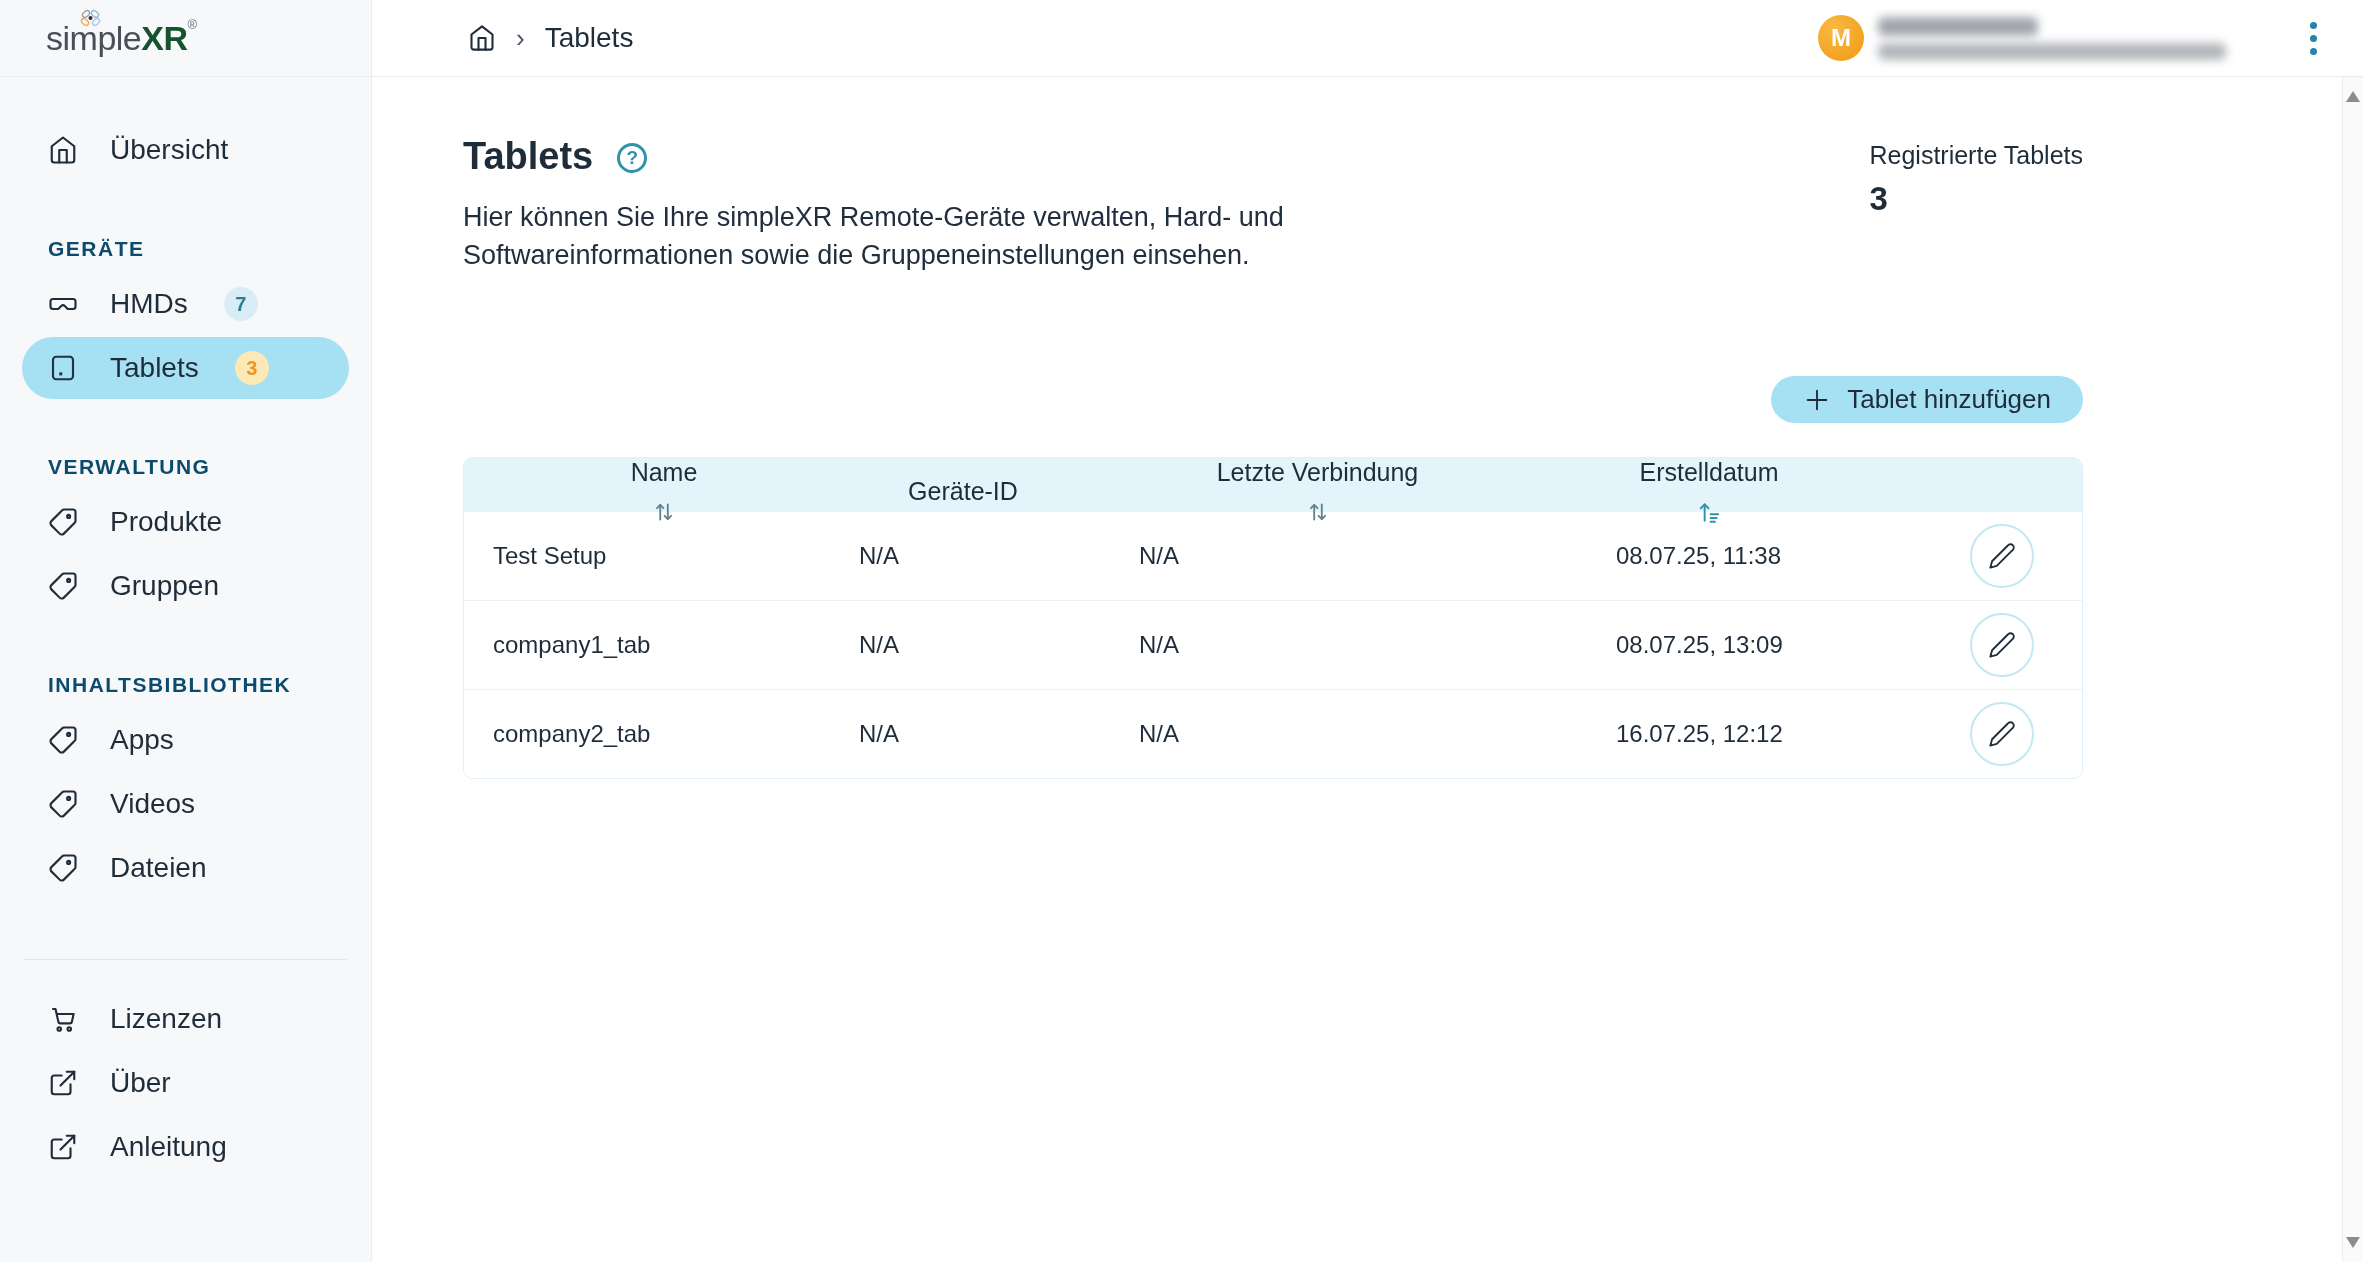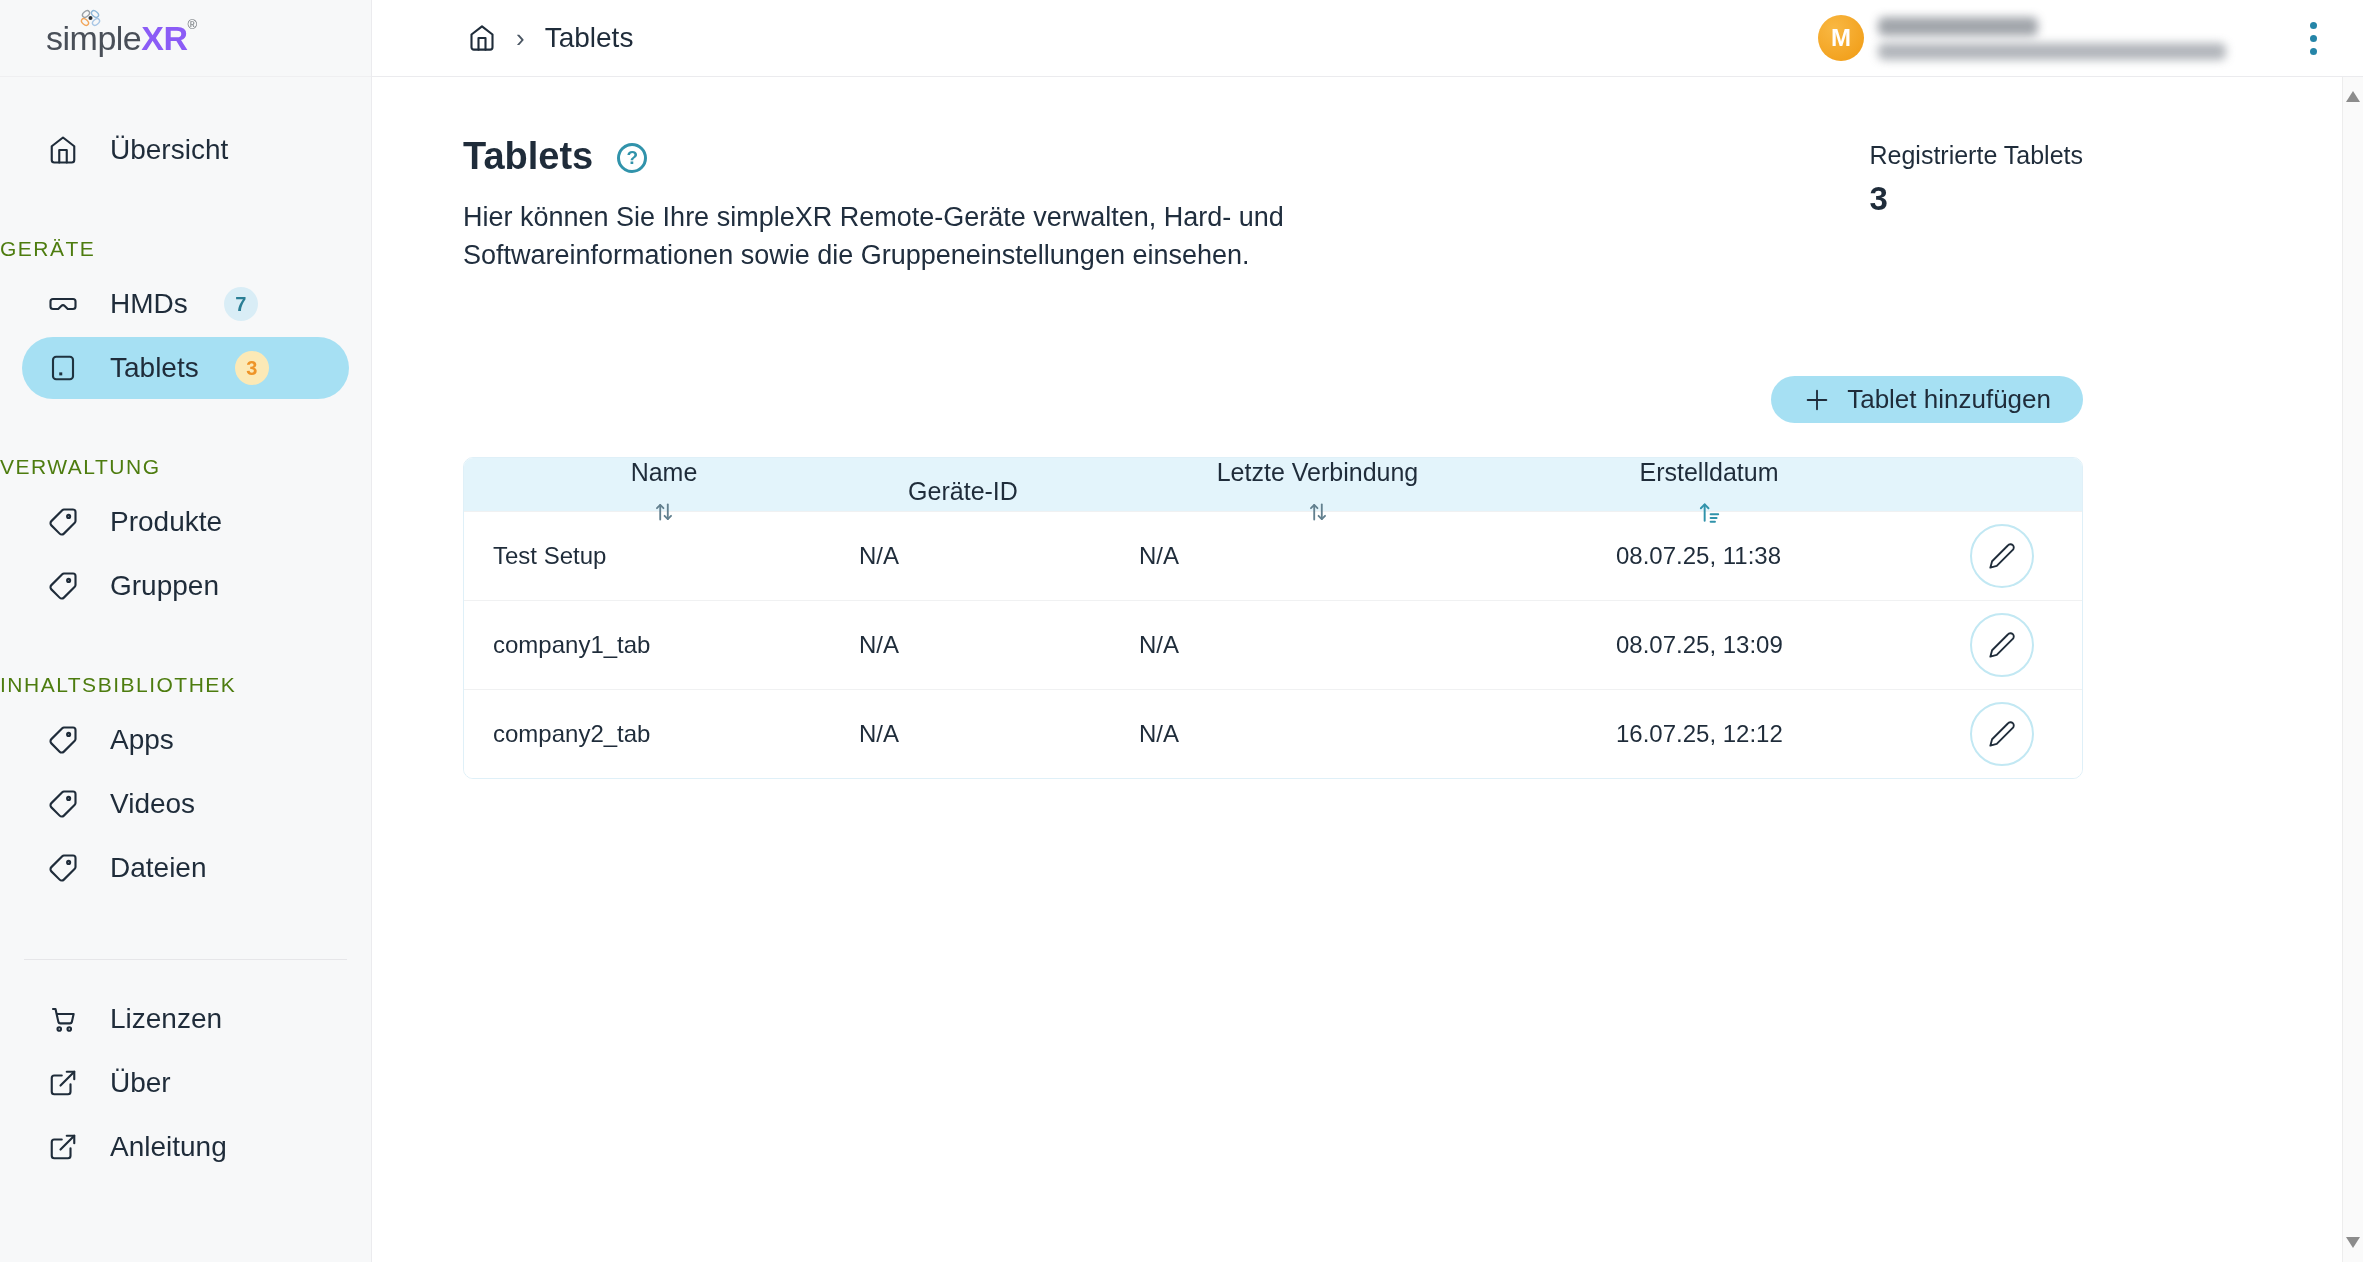--- a/index.html
+++ b/index.html
@@ -17,37 +17,37 @@
     background: #f7f8f9;
     border-right: 1px solid #ebebee;
     z-index: 5;
   }
   .sidebar-header {
     height: 77px; display: flex; align-items: center;
     padding-left: 46px;
     border-bottom: 1px solid #efeff1;
   }
   .logo { position: relative; font-size: 34px; letter-spacing: -0.5px; color: #494f58; font-weight: 500; }
-  .logo .xr { color: #8b5cf6; font-weight: 700; }
+  .logo .xr { color: #14532d; font-weight: 700; }
   .logo .tm { font-size: 13px; color: #6b7075; vertical-align: top; position: relative; top: -2px; }
   .logo .flower { position: absolute; left: 33px; top: -10px; }
 
   nav.sidebar-nav { padding-top: 40px; }
   .nav-item {
     display: flex; align-items: center; gap: 32px;
     height: 62px; margin: 2px 22px; padding: 0 26px;
     border-radius: 31px; font-size: 28px; color: #1f2c3a;
     cursor: pointer; user-select: none;
   }
   .nav-item .nicon { width: 30px; height: 30px; flex: 0 0 30px; display: flex; align-items: center; justify-content: center; }
   .nav-item.active { background: #a6e0f3; }
   .section-title {
-    margin: 56px 0 12px 0; 
-    font-size: 21px; font-weight: 400; letter-spacing: 1.5px;
-    color: #4d7c0f; text-transform: uppercase;
+    margin: 56px 0 12px 0; padding-left: 48px;
+    font-size: 21px; font-weight: 700; letter-spacing: 1.5px;
+    color: #0c4a6e; text-transform: uppercase;
   }
   .badge {
     min-width: 34px; height: 34px; padding: 0 8px;
     border-radius: 17px; display: inline-flex; align-items: center; justify-content: center;
     font-size: 20px; font-weight: 700; margin-left: 4px;
   }
   .badge-blue { background: #d9edf6; color: #2a7e95; }
   .badge-yellow { background: #fce9b6; color: #ee9428; }
   .sidebar-divider { border: none; border-top: 1px solid #e6e6e9; margin: 60px 24px 28px 24px; }
 

